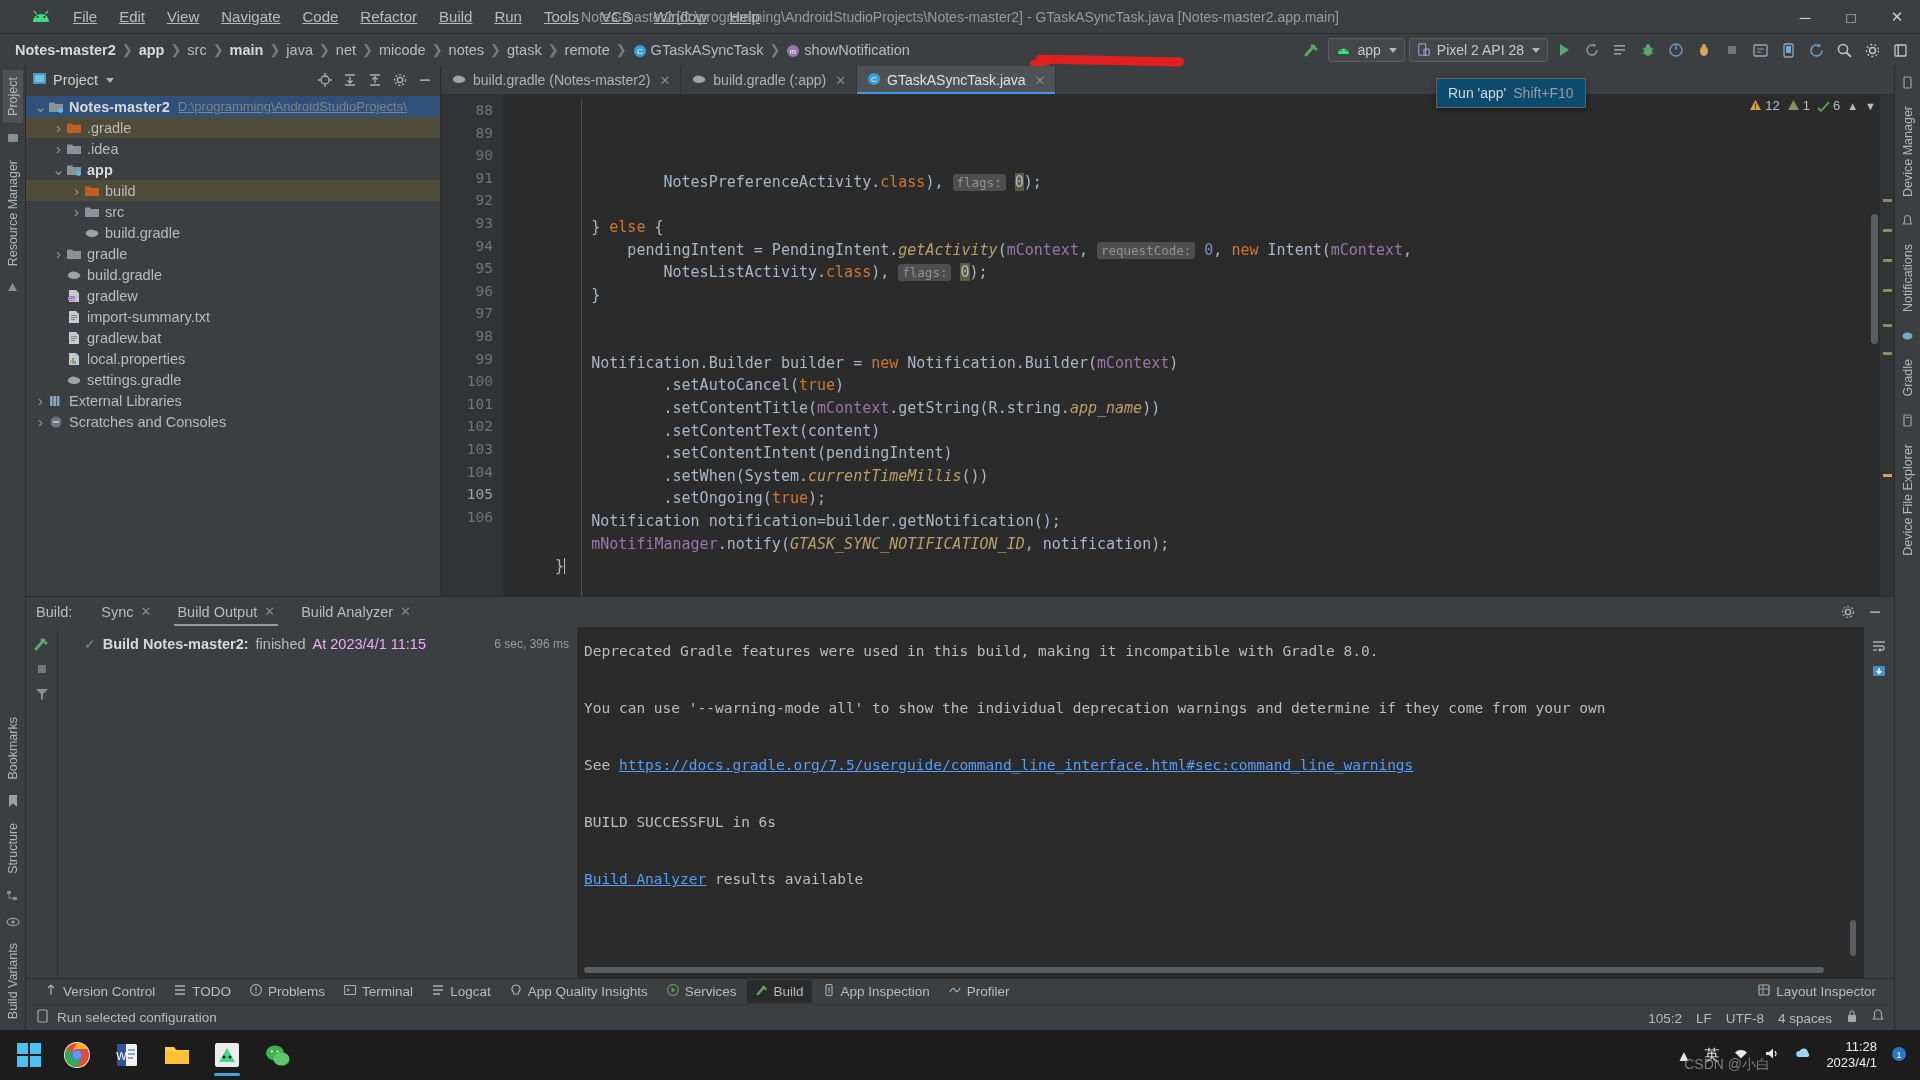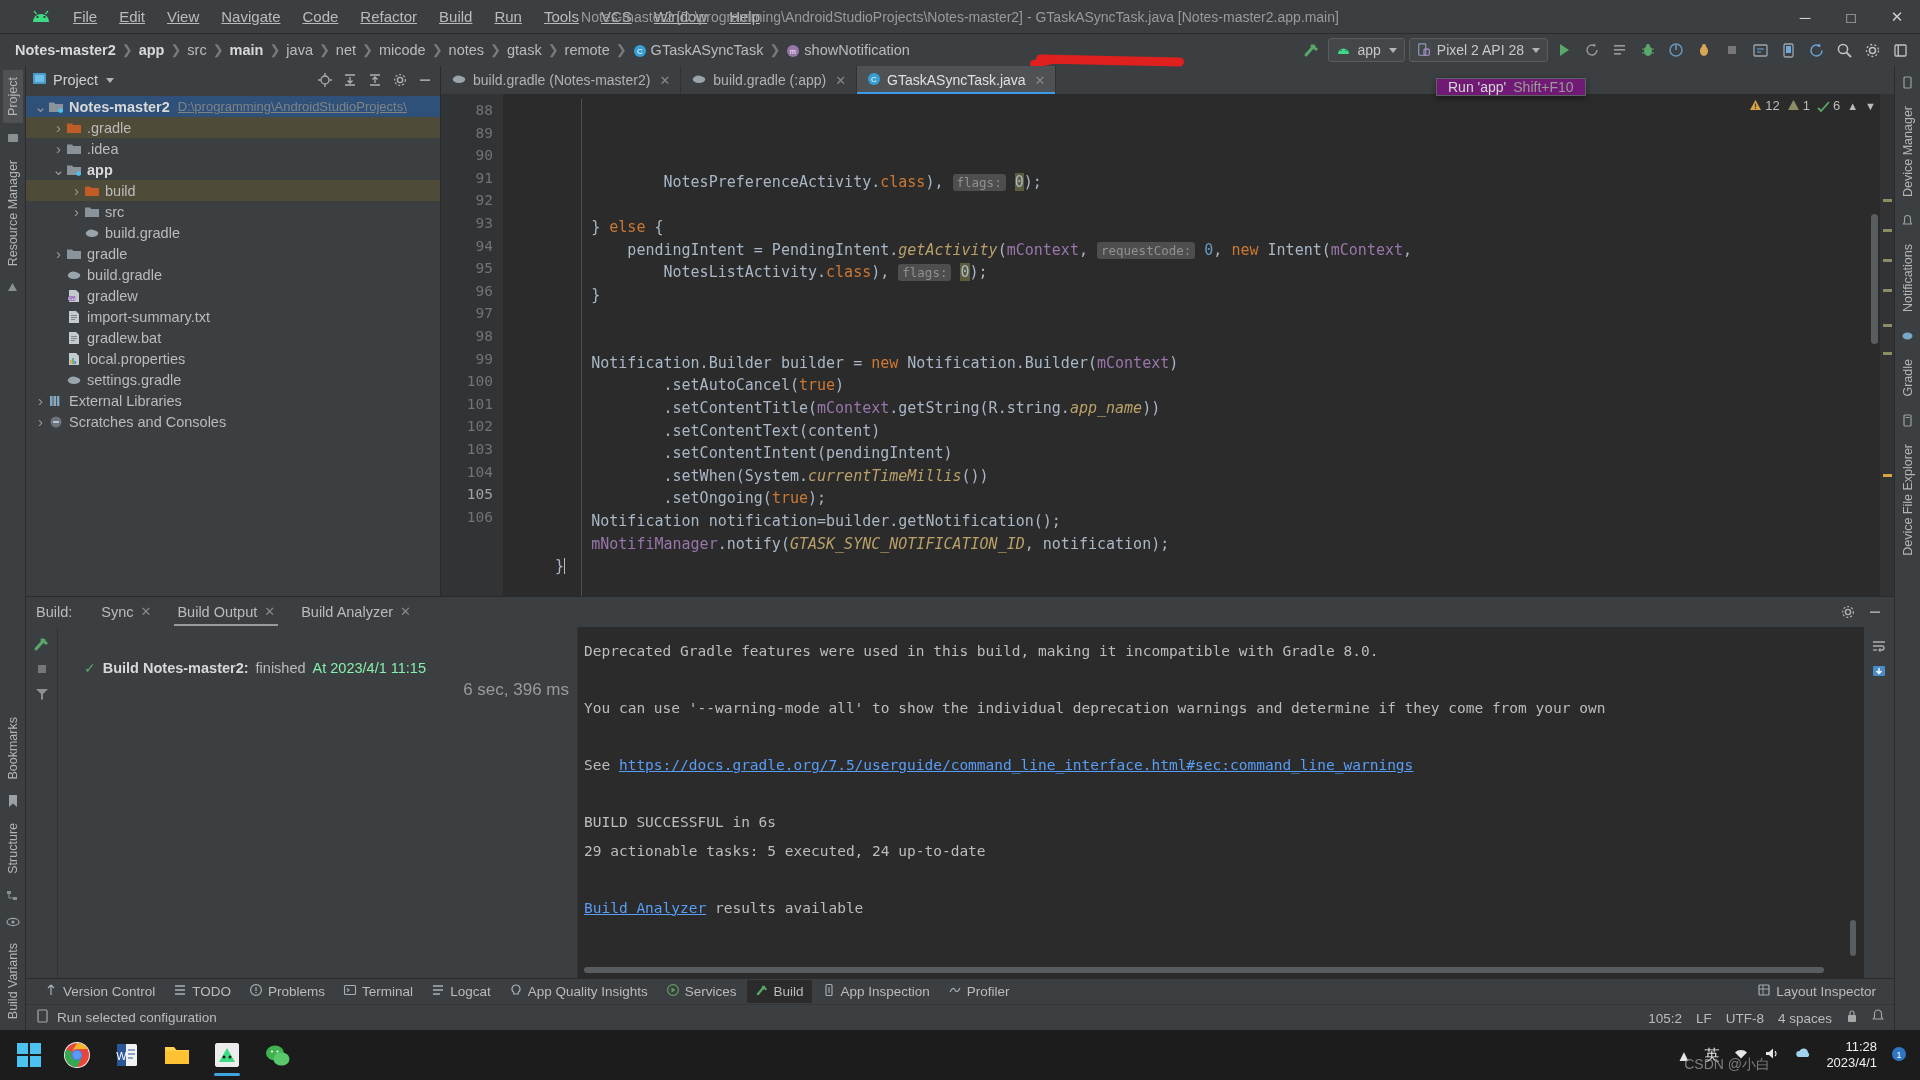--- a/index.html
+++ b/index.html
@@ -54,22 +54,22 @@
     position:absolute; left:1036px; top:56px; width:148px; height:9px;
     background:#e01f1f; border-radius:5px; transform:rotate(1.2deg);
     box-shadow:0 0 0 0 rgba(0,0,0,0);
   }
   .red-annot2 {
     position:absolute; left:1030px; top:58px; width:26px; height:8px;
     background:#e01f1f; border-radius:4px; transform:rotate(-12deg);
   }
   
   .tooltip {
-    position:absolute; left:1436px; top:78px; background:#701a75; border:1px solid #5e6265;
-    padding:0 11px; font-size:14px; color:#d6d6d6; z-index:40; white-space:nowrap;
+    position:absolute; left:1436px; top:78px; background:#0c4a6e; border:1px solid #5e6265;
+    padding:6px 11px; font-size:14px; color:#d6d6d6; z-index:40; white-space:nowrap;
     box-shadow:0 2px 6px rgba(0,0,0,0.45);
   }
   .tooltip .sc { color:#9a9a9a; margin-left:7px; }
 
   
   .body { flex:1 1 auto; display:flex; min-height:0; }
 
   
   .rail {
     width:26px; background:#3c3f41; border-right:1px solid #2b2b2b;
@@ -152,22 +152,22 @@
   .bp-tab { display:flex; align-items:center; gap:7px; padding:5px 13px 6px; font-size:14.5px; color:#bbbbbb; position:relative;}
   .bp-tab.active:after { content:''; position:absolute; left:10px; right:10px; bottom:0; height:2px; background:#9a9a9a; }
   .bp-tab .x { color:#888; font-size:13px; }
   .bp-right { margin-left:auto; display:flex; align-items:center; gap:9px; padding-right:10px; }
   .bp-main { flex:1 1 auto; display:flex; min-height:0; }
   .bp-toolcol { width:32px; flex:0 0 32px; display:flex; flex-direction:column; align-items:center; gap:7px; padding-top:8px; border-right:1px solid #313335;}
   .bp-tree { width:520px; flex:0 0 520px; border-right:1px solid #313335; padding-top:7px; overflow:hidden;}
   .bp-row { display:flex; align-items:center; gap:7px; padding:2px 8px 2px 26px; font-size:14.5px;}
   .bp-row .chk { color:#59a869; font-size:14px; }
   .bp-row .b { font-weight:bold; color:#d8d8d8; }
-  .bp-row .dim { color:#86efac; }
-  .bp-row .time { margin-left:auto; color:#9a9a9a; font-size:17px;margin-top:44px; }
+  .bp-row .dim { color:#f0abfc; }
+  .bp-row .time { margin-left:auto; color:#9a9a9a; font-size:12px; }
   .bp-console { flex:1 1 auto; background:#2b2b2b; font-family:"DejaVu Sans Mono", monospace; font-size:14.5px; color:#bcbcbc; padding:10px 0 0 6px; overflow:hidden; position:relative;}
   .con-line { height:28.5px; line-height:28.5px; white-space:pre; }
   .con-link { color:#589df6; text-decoration:underline; }
   .con-hscroll { position:absolute; left:6px; right:40px; bottom:5px; height:6px; background:#5a5d5f; border-radius:3px;}
   .con-vscroll { position:absolute; right:8px; bottom:22px; width:6px; height:36px; background:#5a5d5f; border-radius:3px;}
   .bp-rightcol { width:30px; flex:0 0 30px; display:flex; flex-direction:column; align-items:center; gap:8px; padding-top:10px; background:#3c3f41;}
 
   
   .toolwin-bar {
     height:26px; flex:0 0 26px; background:#3c3f41; border-top:1px solid #2b2b2b;
@@ -788,21 +788,20 @@
           <div class="bp-console" id="console-host">
             <div class="con-hscroll"></div>
             <div class="con-vscroll"></div>
           <div class="con-line"><span>Deprecated Gradle features were used in this build, making it incompatible with Gradle 8.0.</span></div>
               <div class="con-line"></div>
               <div class="con-line"><span>You can use '--warning-mode all' to show the individual deprecation warnings and determine if they come from your own</span></div>
               <div class="con-line"></div>
               <div class="con-line"><span>See </span><span class="con-link">https://docs.gradle.org/7.5/userguide/command_line_interface.html#sec:command_line_warnings</span></div>
               <div class="con-line"></div>
               <div class="con-line"><span>BUILD SUCCESSFUL in 6s</span></div>
-              <div class="con-line"><span>29 actionable tasks: 5 executed, 24 up-to-date</span></div>
               <div class="con-line"></div>
               <div class="con-line"><span class="con-link">Build Analyzer</span><span> results available</span></div>
             </div>
 
           <div class="bp-rightcol">
             <div class="pp-act">
                 <svg width="16" height="16" viewBox="0 0 16 16">
                   <path d="M2 4h12M2 8h9a2 2 0 1 1 0 4H8" stroke="#b0b0b0" stroke-width="1.3" fill="none"></path>
                   <path d="M9.5 10.5 L8 12 L9.5 13.5" stroke="#b0b0b0" stroke-width="1.3" fill="none"></path>
                   <path d="M2 12h4" stroke="#b0b0b0" stroke-width="1.3"></path>

